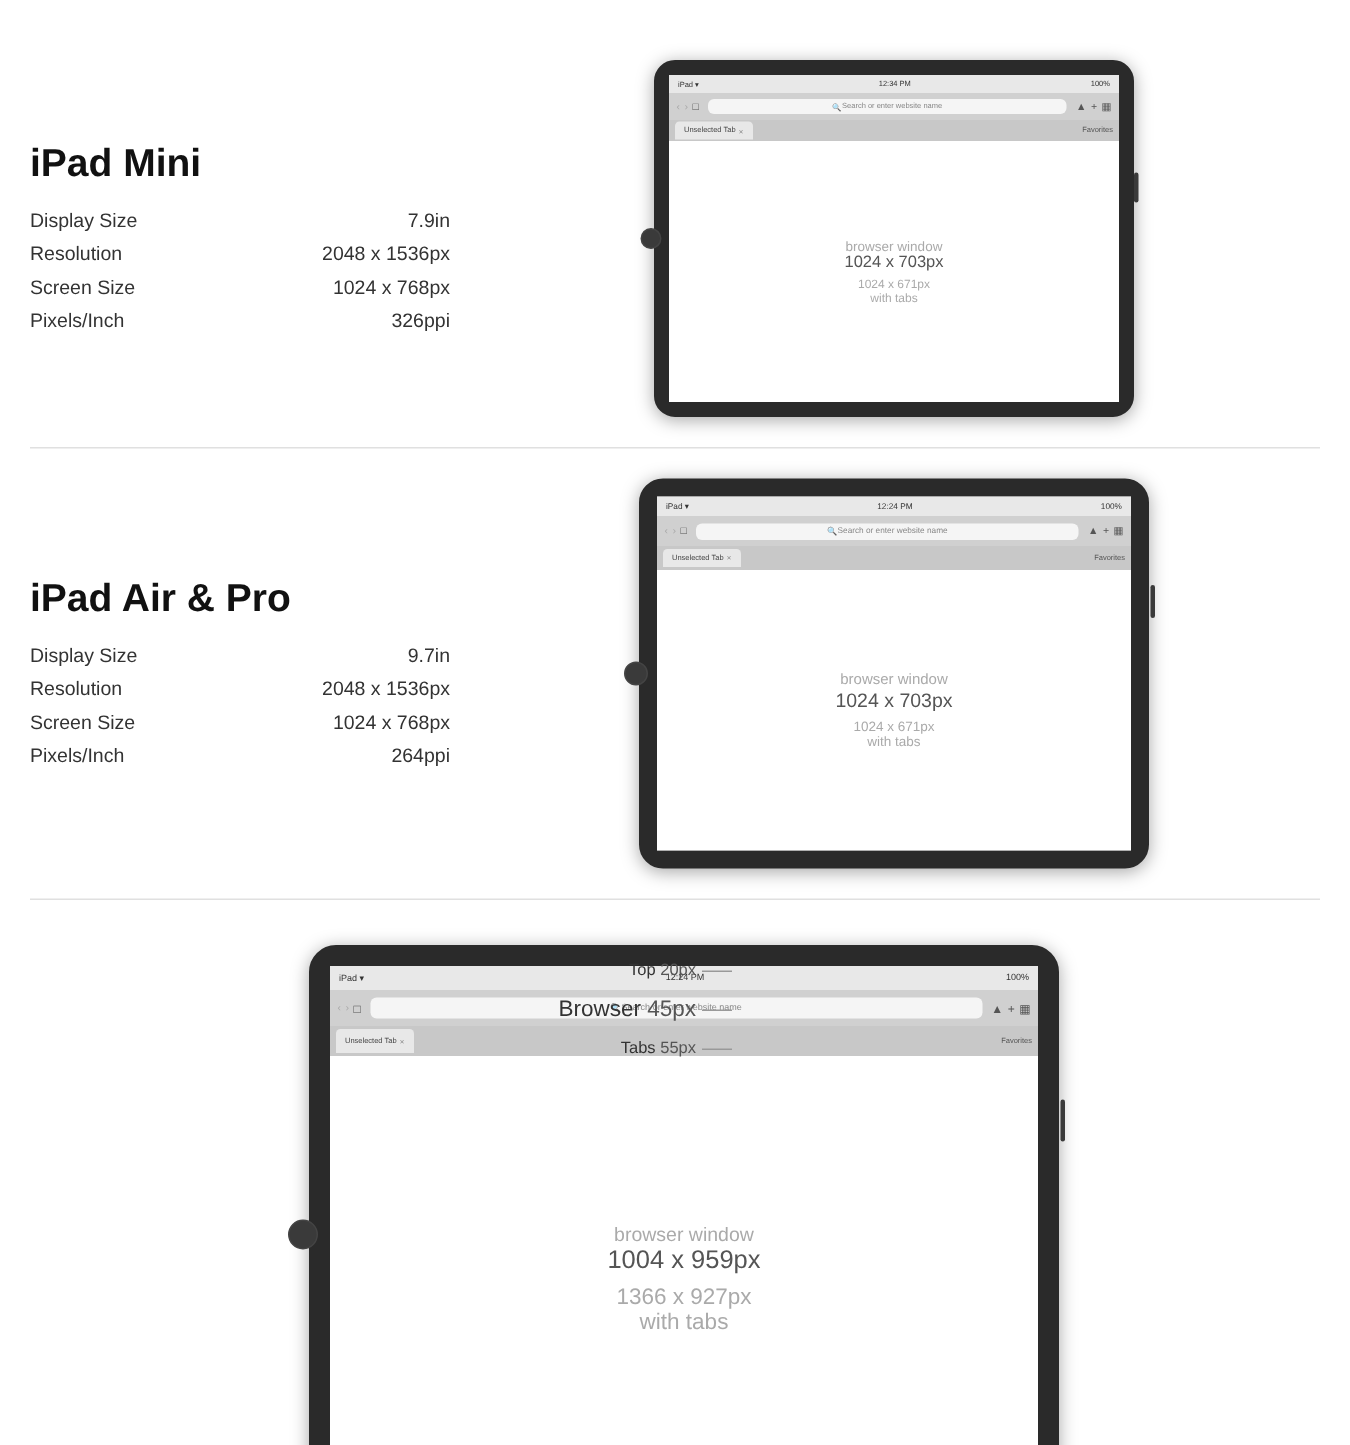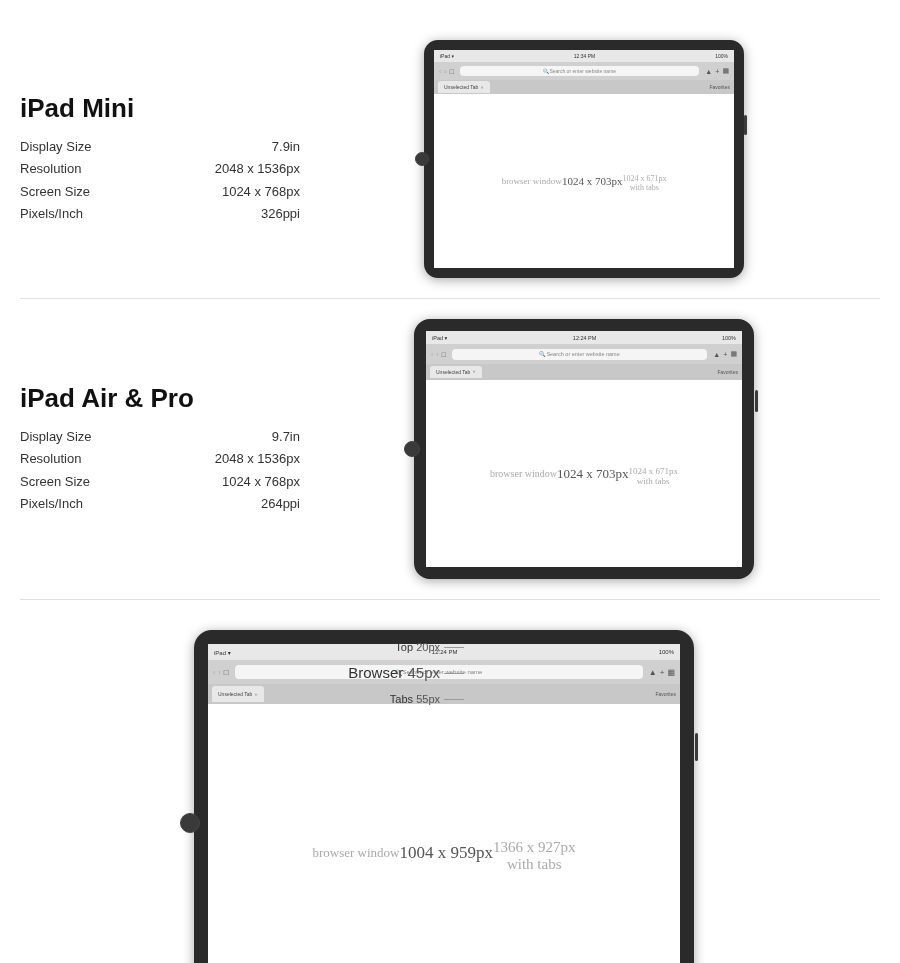--- a/index.html
+++ b/index.html
@@ -17,21 +17,21 @@
       flex-direction: column;
       padding: 20px 0;
       gap: 0;
     }
 
     
     .device-section {
       display: flex;
       align-items: center;
       justify-content: space-between;
-      padding: 20px 32px 20px 20px;
+      padding: 20px 8px 20px 20px;
       position: relative;
     }
 
     
     .specs-panel {
       width: 280px;
       flex-shrink: 0;
     }
 
     .specs-title {
@@ -281,25 +281,24 @@
       margin-left: auto;
       color: #555;
       font-size: 5px;
     }
 
     
     .content-area {
       flex: 1;
       background: #fff;
       display: flex;
-      flex-direction: row;
+      flex-direction: column;
       align-items: center;
       justify-content: center;
       text-align: center;
-      font-family: Liberation Serif, serif;
     }
 
     .browser-window-label {
       color: #aaa;
       font-weight: 300;
     }
 
     .ipad-mini-frame .browser-window-label { font-size: 9px; }
     .ipad-air-frame .browser-window-label { font-size: 10px; }
     .ipad-large-frame .browser-window-label { font-size: 13px; }

